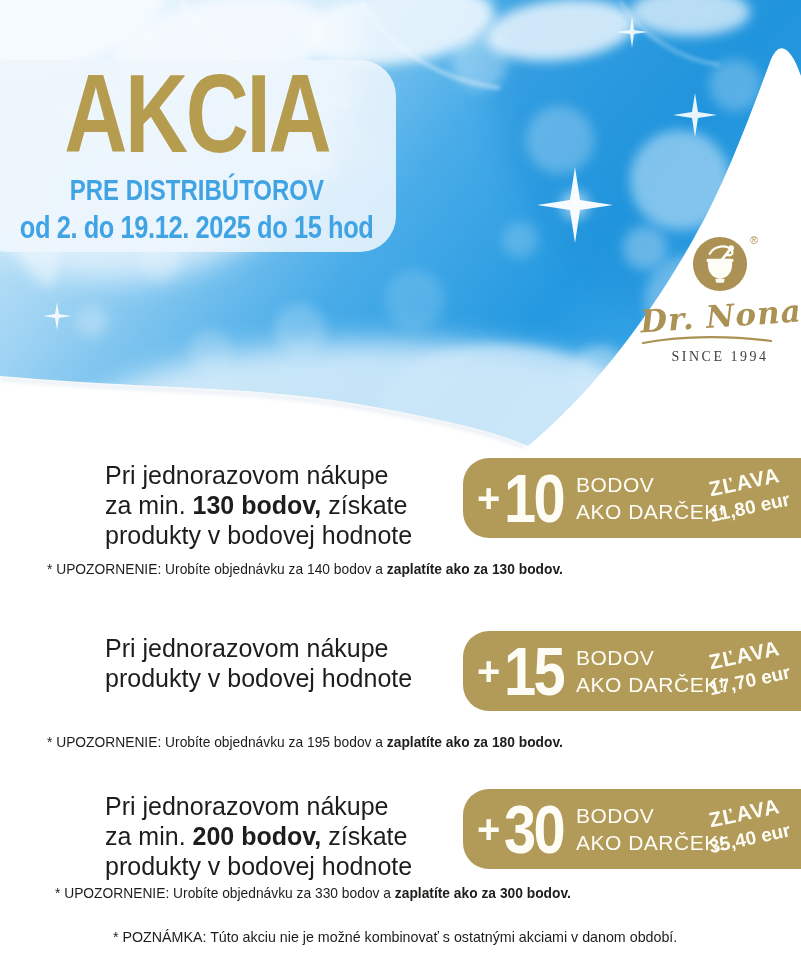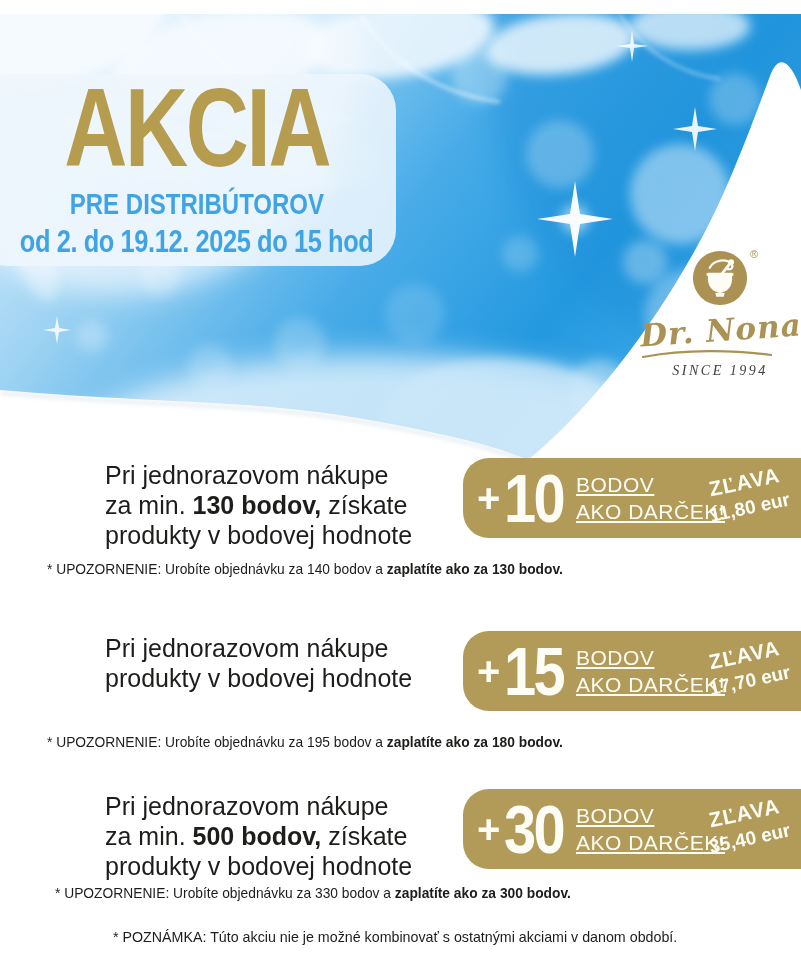--- a/index.html
+++ b/index.html
@@ -1,21 +1,21 @@
 <!DOCTYPE html>
 <html style="--gold-badge: #b29a58; --gold-title: #b59c4f; --blue-text: #3fa3e4; --text-dark: #1d1d1b;"><head>
 <meta charset="utf-8">
 <style>
   html,body{margin:0;padding:0;background:#ffffff;}
   .page{
     position:relative;width:801px;height:961px;overflow:hidden;background:#ffffff;
     font-family:"Liberation Sans",sans-serif;color:var(--text-dark,#1d1d1b);
   }
   
-  .hero{position:absolute;top:14px;left:0;width:684px;height:460px;}
+  .hero{position:absolute;top:0;left:0;width:684px;height:460px;}
   .hero svg{display:block;}
   .hero-panel{
     position:absolute;left:-28px;top:60px;width:424px;height:192px;
     background:rgba(238,246,253,.88);border-radius:36px;
     display:flex;flex-direction:column;align-items:center;justify-content:center;
     padding-left:26px;box-sizing:border-box;
   }
   .promo-title{
     font-size:112px;font-weight:bold;line-height:.86;color:var(--gold-title,#b59c4f);
     letter-spacing:-3px;transform:scaleX(.78);transform-origin:center;white-space:nowrap;
@@ -32,40 +32,40 @@
   .brand{position:absolute;left:640px;top:236px;width:160px;text-align:center;}
   .emblem-wrap{position:relative;display:inline-block;}
   .reg-mark{position:absolute;top:-2px;right:-10px;font-size:11px;color:#ab9254;}
   .brand-name{
     font-family:"DejaVu Serif",serif;font-style:italic;font-weight:bold;
     font-size:31px;color:#ab9254;transform:rotate(-4deg);letter-spacing:1px;
     margin-top:2px;white-space:nowrap;
   }
   .brand-since{
     font-family:"Liberation Serif",serif;font-size:14px;letter-spacing:2.5px;
-    color:#414042;margin-top:3px;white-space:nowrap;font-style:italic;
+    color:#414042;margin-top:3px;white-space:nowrap;
   }
   
   .offer-row{position:absolute;left:0;width:664px;height:170px;}
   #offers .offer-row:nth-child(1){top:450px;}
   #offers .offer-row:nth-child(2){top:623px;}
   #offers .offer-row:nth-child(3){top:781px;}
   .offer-text{position:absolute;left:105px;top:10px;font-size:25px;line-height:30px;white-space:nowrap;}
   .offer-text b{font-weight:bold;margin-top:39px;}
   .badge{
     position:absolute;left:463px;top:8px;width:362px;height:80px;
     background:var(--gold-badge,#b29a58);border-radius:26px;color:#fdfdf5;
     display:flex;align-items:center;box-sizing:border-box;padding-left:14px;
   }
   .badge-plus{font-size:40px;font-weight:bold;line-height:1;}
   .badge-points{
     font-size:68px;font-weight:bold;line-height:1;margin-left:4px;letter-spacing:-3px;
     transform:scaleX(.85);transform-origin:left center;
   }
-  .badge-labels{margin-left:2px;font-size:21px;line-height:27px;letter-spacing:.5px;white-space:nowrap;text-decoration:underline;}
+  .badge-labels{margin-left:2px;font-size:21px;line-height:27px;letter-spacing:.5px;white-space:nowrap;}
   .badge-discount{
     position:absolute;left:224px;top:12px;width:120px;text-align:center;
     transform:rotate(-12deg);font-weight:bold;white-space:nowrap;
   }
   .discount-label{font-size:21px;letter-spacing:1px;}
   .discount-value{font-size:19px;margin-top:3px;}
   .warning{
     position:absolute;left:47px;top:110px;font-size:15px;white-space:nowrap;
     transform:scaleX(.92);transform-origin:left center;
   }
@@ -223,21 +223,21 @@
         <div class="discount-label">ZĽAVA</div>
         <div class="discount-value">17,70 eur</div>
       </span>
     </div>
     <div class="warning"><span>* UPOZORNENIE: Urobíte objednávku za 195 bodov a </span><b>zaplatíte ako za 180 bodov.</b></div>
   </div>
 
   <div class="offer-row">
     <div class="offer-text">
       <div>Pri jednorazovom nákupe</div>
-      <div><span>za min. </span><b>500 bodov,</b><span> získate</span></div>
+      <div><span>za min. </span><b>200 bodov,</b><span> získate</span></div>
       <div>produkty v bodovej hodnote</div>
     </div>
     <div class="badge">
       <span class="badge-plus">+</span>
       <span class="badge-points">30</span>
       <span class="badge-labels">
         <div>BODOV</div>
         <div>AKO DARČEK!</div>
       </span>
       <span class="badge-discount">

